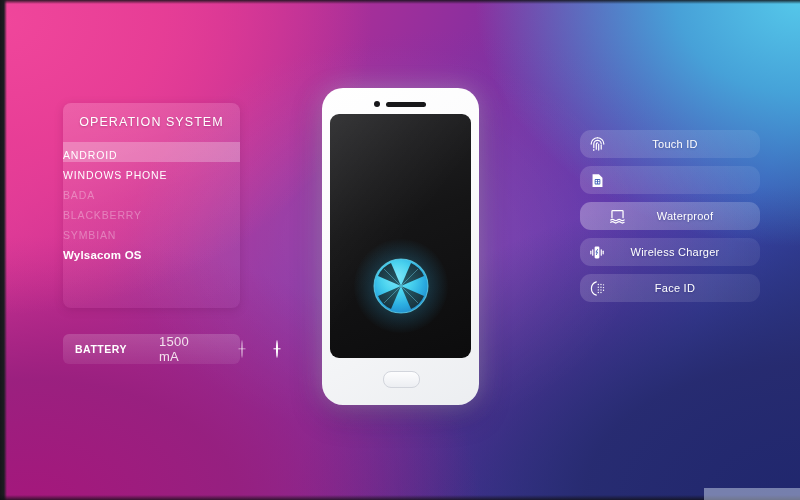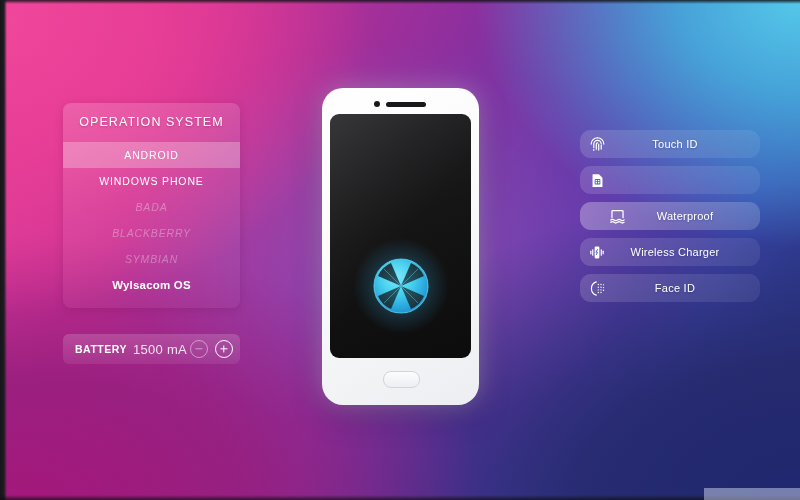--- a/index.html
+++ b/index.html
@@ -59,45 +59,44 @@
   }
   .os-title {
     height: 39px; line-height: 39px;
     text-align: center;
     color: #ffffff;
     font-size: 12.5px;
     letter-spacing: 1.05px;
     text-shadow: 0 1px 2px rgba(120,20,80,0.35);
   }
   .os-item {
-    height: 26px; line-height: 26px;
-    text-align: center;
+    height: 20px; line-height: 26px;
     font-size: 10.5px;
     letter-spacing: 0.85px;
     color: #ffffff;
   }
   .os-item.selected {
     background: rgba(255,255,255,0.26);
     color: #ffffff;
   }
-  .os-item.disabled { color: rgba(255,255,255,0.32); font-style: italic; }
+  .os-item.disabled { color: rgba(255,255,255,0.32); }
   .os-item.brand {
     font-size: 11.5px;
     letter-spacing: 0.2px;
     color: #ffffff;
     font-weight: bold;
   }
 
   
   .battery-bar {
     position: absolute; left: 63px; top: 334px;
     width: 177px; height: 30px;
     border-radius: 6px;
     background: linear-gradient(180deg, rgba(255,255,255,0.17) 0%, rgba(255,255,255,0.08) 100%);
-    display: flex; align-items: center;
+    display: flex; align-items: center; gap: 26px;
   }
   .bat-label {
     margin-left: 12px;
     font-size: 10.5px; font-weight: bold;
     letter-spacing: 0.5px;
     color: #ffffff;
   }
   .bat-value {
     margin-left: 6px;
     font-size: 13px;

